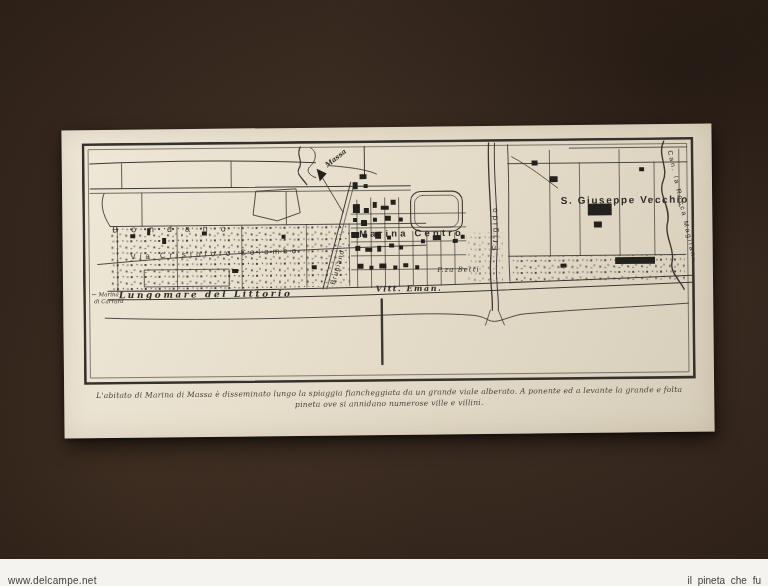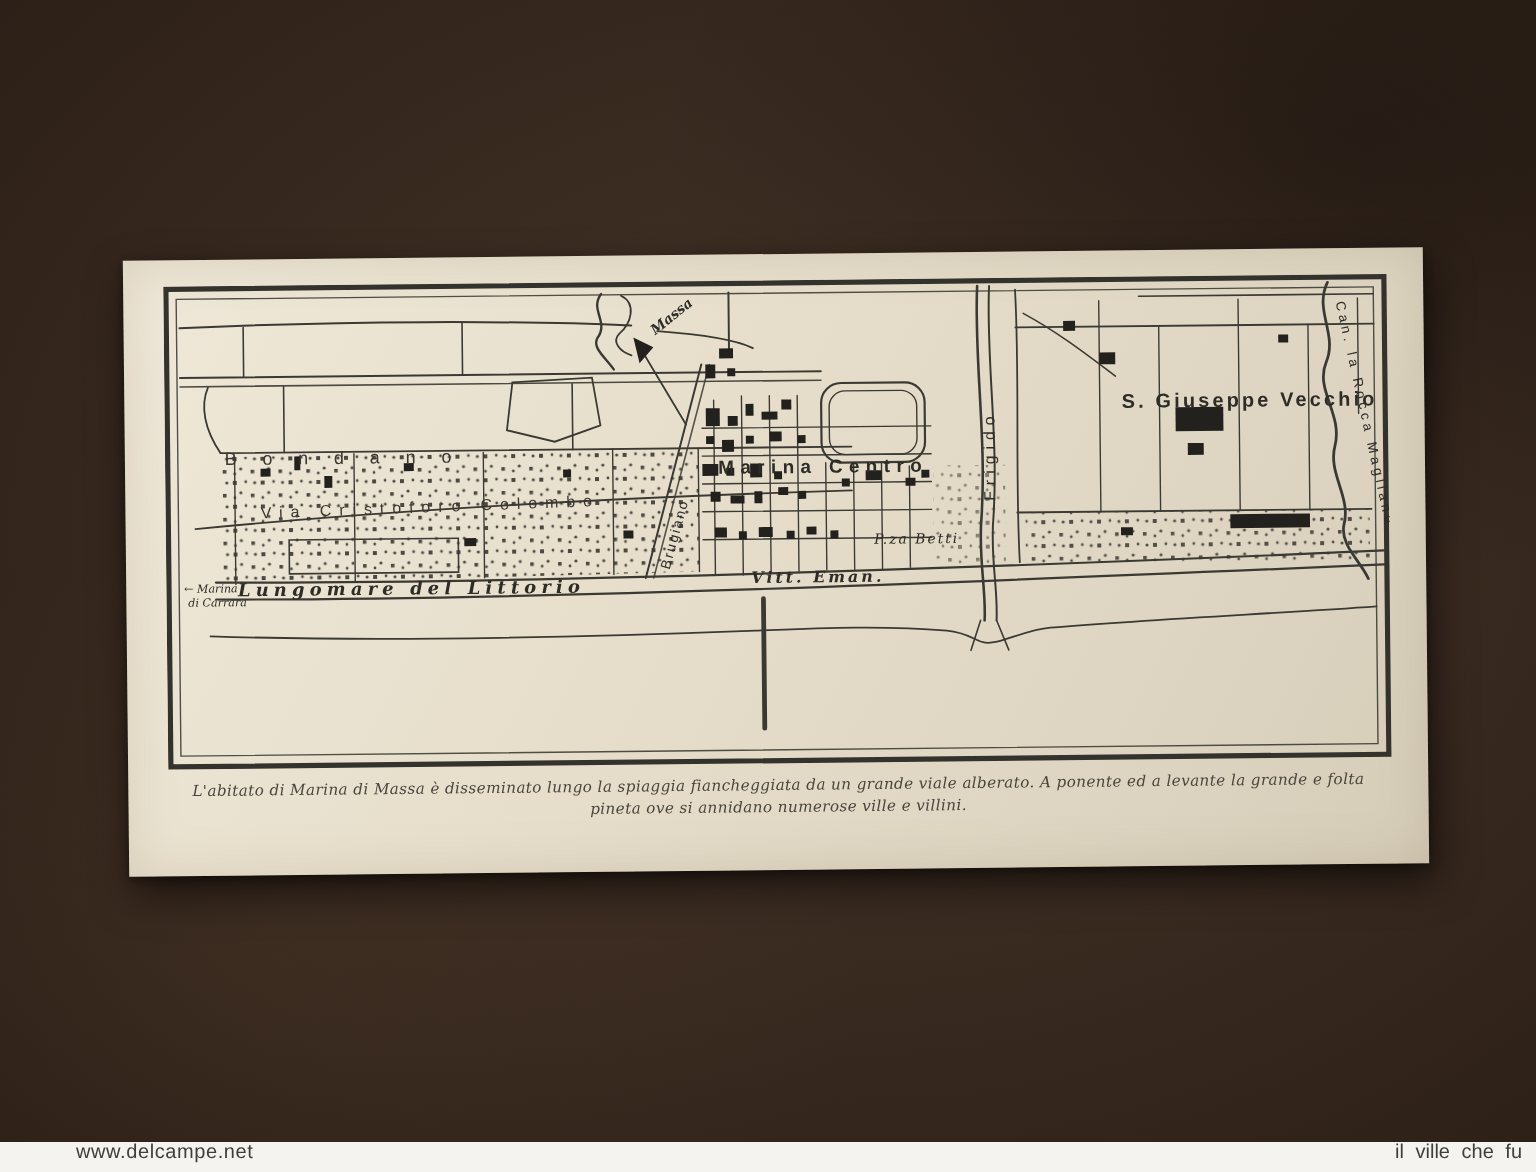--- a/index.html
+++ b/index.html
@@ -18,23 +18,23 @@
     background:linear-gradient(118deg,#efe8d8 0%,#e7dfcc 40%,#ddd5c1 78%,#d6cdb9 100%);
     box-shadow:3px 9px 20px rgba(0,0,0,.55), 0 2px 5px rgba(0,0,0,.4), inset 0 0 26px rgba(120,100,70,.18);
   }
   .engraving{position:absolute;left:20px;top:13px;}
   .caption{
     position:absolute;left:10px;right:10px;top:261px;text-align:center;
     font-family:"DejaVu Serif",serif;font-style:italic;
     font-size:7.6px;line-height:10.5px;color:#49453c;letter-spacing:.2px;
   }
   .strip{
-    position:absolute;left:0;right:0;bottom:0;height:15px;background:#f4f3f0;
-    display:flex;justify-content:space-between;align-items:flex-start;
-    font-size:10px;color:#3e3e3e;padding-left:30px;
+    position:absolute;left:0;right:0;bottom:0;height:27px;background:#f4f3f0;
+    display:flex;justify-content:space-between;align-items:flex-end;
+    font-size:10px;color:#3e3e3e;
   }
   .strip .wl{margin-left:8px;letter-spacing:.3px;}
   .strip .wr{margin-right:7px;word-spacing:3px;}
   
   text{fill:#2e2c27;font-family:"Liberation Sans",sans-serif;}
   .t-spreadwide{font-size:9px;letter-spacing:13px;fill:#3a3731;}
   .t-road{font-size:8px;letter-spacing:4px;fill:#3a3731;}
   .t-center{font-size:9.5px;font-weight:bold;letter-spacing:3.2px;}
   .t-giuseppe{font-size:10px;font-weight:bold;letter-spacing:1.6px;}
   .t-ital{font-family:"DejaVu Serif",serif;font-style:italic;}
@@ -216,16 +216,16 @@
     </svg>
 
     <div class="caption">
       <div>L'abitato di Marina di Massa è disseminato lungo la spiaggia fiancheggiata da un grande viale alberato. A ponente ed a levante la grande e folta</div>
       <div>pineta ove si annidano numerose ville e villini.</div>
     </div>
   </div>
 
   <div class="strip">
     <span class="wl">www.delcampe.net</span>
-    <span class="wr">il ville che fu</span>
+    <span class="wr">il pineta che fu</span>
   </div>
 
 </div>
 
 </body></html>

